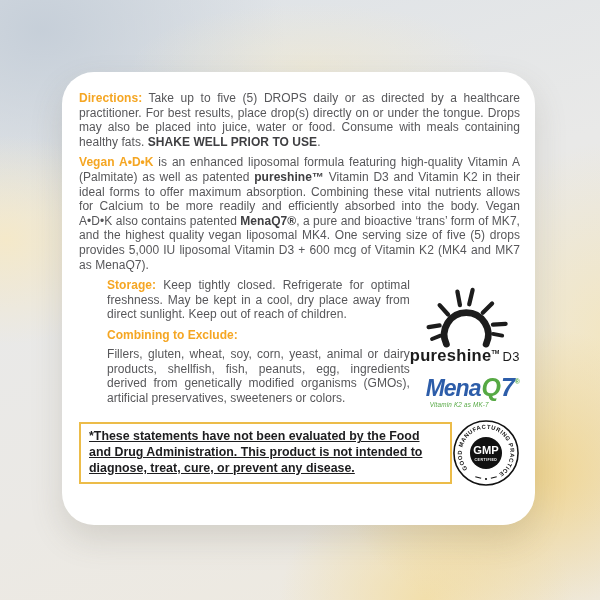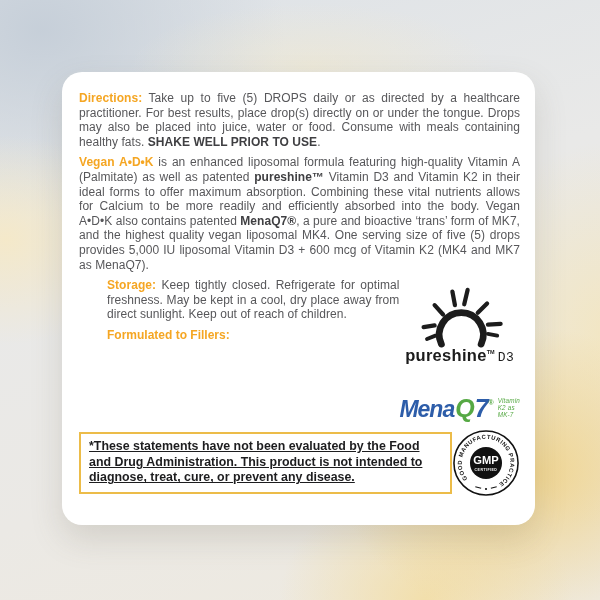--- a/index.html
+++ b/index.html
@@ -13,52 +13,52 @@
       radial-gradient(270px 210px at 88% 79%, rgba(240,211,138,0.95), rgba(240,211,138,0) 70%),
       radial-gradient(210px 170px at 71% 100%, rgba(243,221,162,0.85), rgba(243,221,162,0) 70%),
       radial-gradient(230px 270px at 102% 56%, rgba(245,229,182,0.75), rgba(245,229,182,0) 72%),
       radial-gradient(190px 150px at 1% 40%, rgba(246,233,198,0.9), rgba(246,233,198,0) 70%),
       radial-gradient(260px 90px at 52% 11%, rgba(243,233,202,0.5), rgba(243,233,202,0) 70%),
       radial-gradient(320px 250px at 7% 5%, rgba(197,206,216,0.95), rgba(197,206,216,0) 76%),
       linear-gradient(163deg, #dde2e7 0%, #e9e9e8 40%, #ebe9e5 68%, #efeadf 100%);
   }
   .card{
     position:absolute;left:62px;top:72px;width:473px;height:453px;
-    background:#ffffff;border-radius:20px;
+    background:#ffffff;border-radius:32px;
     box-shadow:0 14px 32px rgba(100,95,80,0.18);
     box-sizing:border-box;padding:19px 15px 13px 17px;
   }
   .para{
     margin:0 0 6px 0;
     font-size:12px;line-height:14.6px;color:#57575a;
     text-align:justify;letter-spacing:0.05px;
   }
   .para .h{color:#F5A623;font-weight:bold;}
   .para b{color:#3f3f42;font-weight:bold;}
   .cols{display:flex;margin-top:2px;}
   .col-text{width:362px;margin-left:28px;}
-  .col-logos{flex:1;display:flex;flex-direction:column;align-items:center;padding-top:4px;gap:21px;}
+  .col-logos{flex:1;display:flex;flex-direction:column;align-items:flex-end;padding-top:4px;}
   .h-line{margin:2px 0 4px 0;font-size:12px;line-height:15px;font-weight:bold;color:#F5A623;}
   .bottom-row{display:flex;align-items:center;margin-top:8px;}
   .disclaimer{
     box-sizing:border-box;width:380px;border:2px solid #ECBC49;
     padding:5px 8px 6px 8px;
     font-size:12.4px;line-height:15.6px;font-weight:bold;color:#1d1d1f;
     text-align:left;
     text-decoration:underline;
   }
   .gmp-wrap{flex:1;display:flex;justify-content:center;align-items:center;}
   
   .pureshine{display:flex;flex-direction:column;align-items:center;margin-top:2px;}
   .ps-word{display:flex;align-items:baseline;color:#1c1c1c;margin-top:-4px;}
   .ps-main{font-size:16.5px;font-weight:bold;letter-spacing:0.3px;}
   .ps-tm{font-size:5.5px;font-weight:bold;position:relative;top:-7px;}
-  .ps-d3{font-size:13px;font-weight:normal;margin-left:3px;letter-spacing:0.5px;font-family:Liberation Mono, monospace;}
+  .ps-d3{font-size:13px;font-weight:normal;margin-left:3px;letter-spacing:0.5px;}
   
-  .menaq7{margin-top:10px;display:flex;flex-direction:row;align-items:flex-start;}
+  .menaq7{margin-top:10px;display:flex;flex-direction:column;align-items:flex-start;}
   .mq-row{display:flex;align-items:baseline;font-style:italic;font-weight:bold;line-height:1;}
   .mq-mena{font-size:23px;color:#2D5DA9;letter-spacing:-1px;}
   .mq-q{font-size:25px;color:#56A944;margin-left:1px;}
   .mq-7{font-size:25px;color:#2D5DA9;}
   .mq-reg{font-size:7px;color:#56A944;position:relative;top:-12px;font-style:normal;}
   .mq-tagline{font-size:6.3px;color:#56A944;font-style:italic;margin-top:1px;margin-left:4px;letter-spacing:0.2px;}
 </style>
 </head>
 <body>
 
@@ -74,21 +74,22 @@
 
     <p class="para">
       <span class="h">Vegan A•D•K</span><span> is an enhanced liposomal formula featuring high-quality Vitamin A (Palmitate) as well as patented </span><b>pureshine™</b><span> Vitamin D3 and Vitamin K2 in their ideal forms to offer maximum absorption. Combining these vital nutrients allows for Calcium to be more readily and efficiently absorbed into the body. Vegan A•D•K also contains patented </span><b>MenaQ7®</b><span>, a pure and bioactive ‘trans’ form of MK7, and the highest quality vegan liposomal MK4. One serving size of five (5) drops provides 5,000 IU liposomal Vitamin D3 + 600 mcg of Vitamin K2 (MK4 and MK7 as MenaQ7).</span>
     </p>
 
     <div class="cols">
       <div class="col-text">
         <p class="para">
           <span class="h">Storage:</span><span> Keep tightly closed. Refrigerate for optimal freshness. May be kept in a cool, dry place away from direct sunlight. Keep out of reach of children.</span>
         </p>
-        <div class="h-line">Formulated to Fillers:</div>
+        <div class="h-line">Combining to Exclude:</div>
+        <p class="para">Fillers, gluten, wheat, soy, corn, yeast, animal or dairy products, shellfish, fish, peanuts, egg, ingredients derived from genetically modified organisms (GMOs), artificial preservatives, sweeteners or colors.</p>
       </div>
 
       <div class="col-logos">
         <div class="pureshine">
           <svg width="100" height="66" viewBox="0 0 110 78">
             <g stroke="#1c1c1c" fill="none" stroke-linecap="round">
               <path d="M 33 71 A 26 26 0 1 1 80 71" stroke-width="8"></path>
               <path d="M 12 51 L 25 49" stroke-width="5"></path>
               <path d="M 25 25 L 35 36" stroke-width="5"></path>
               <path d="M 46 9 L 49 25" stroke-width="5"></path>

